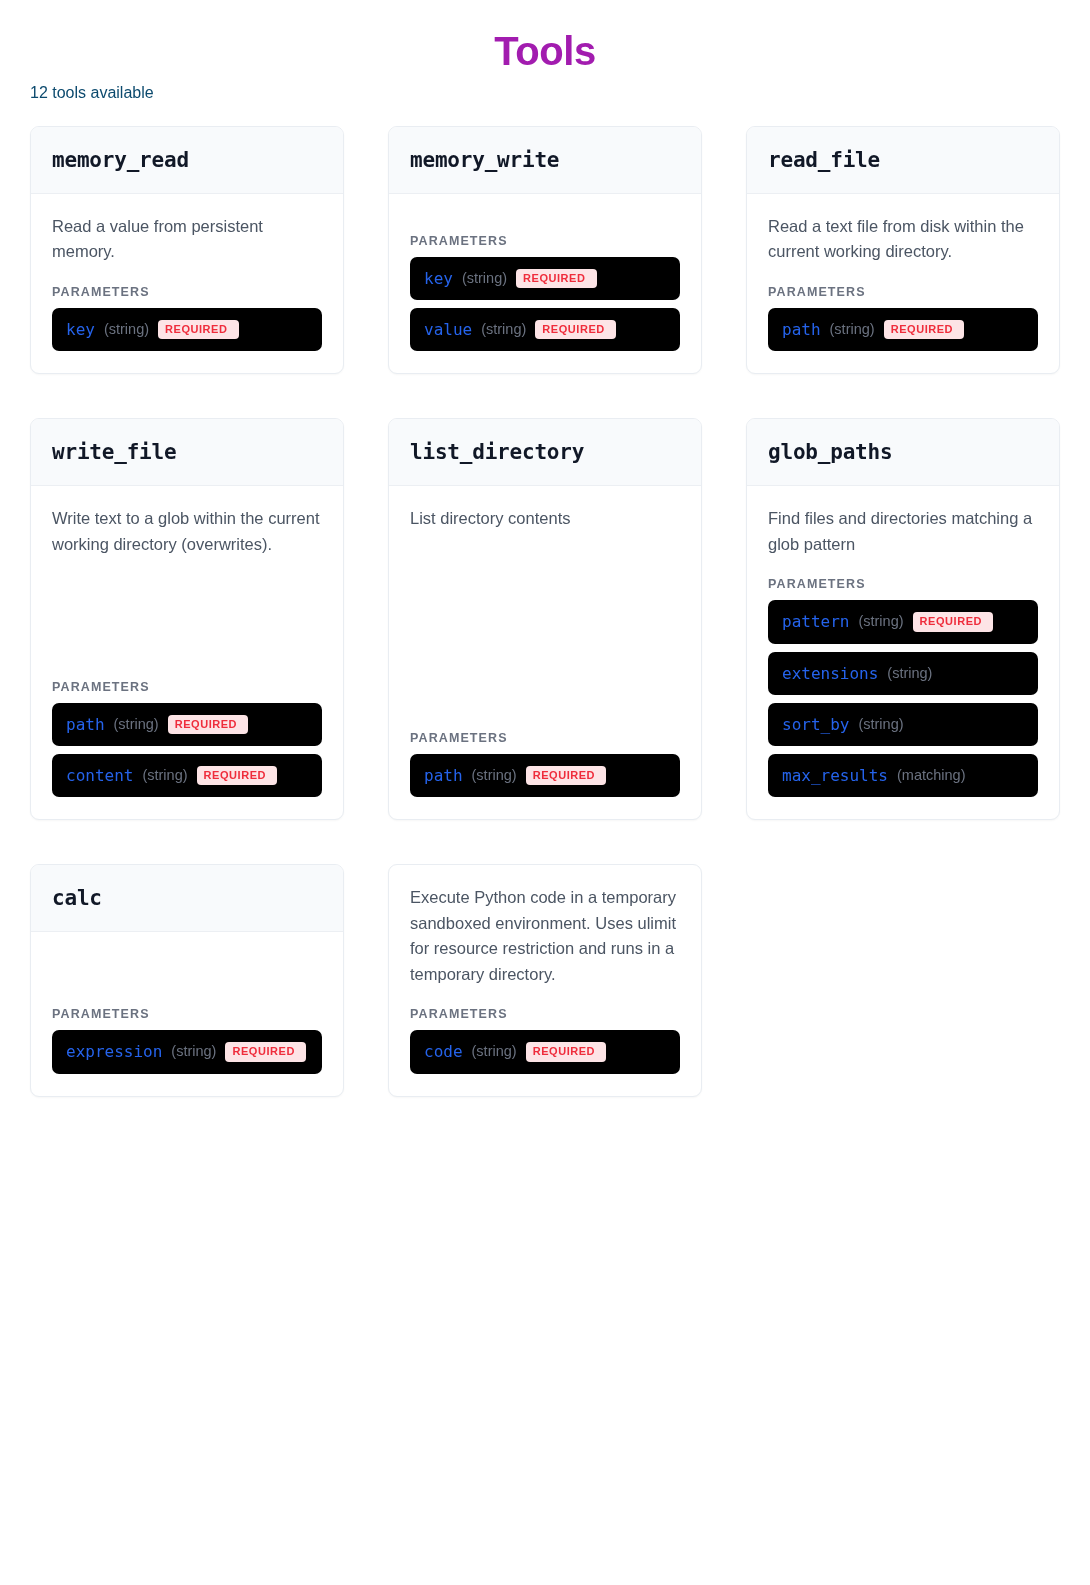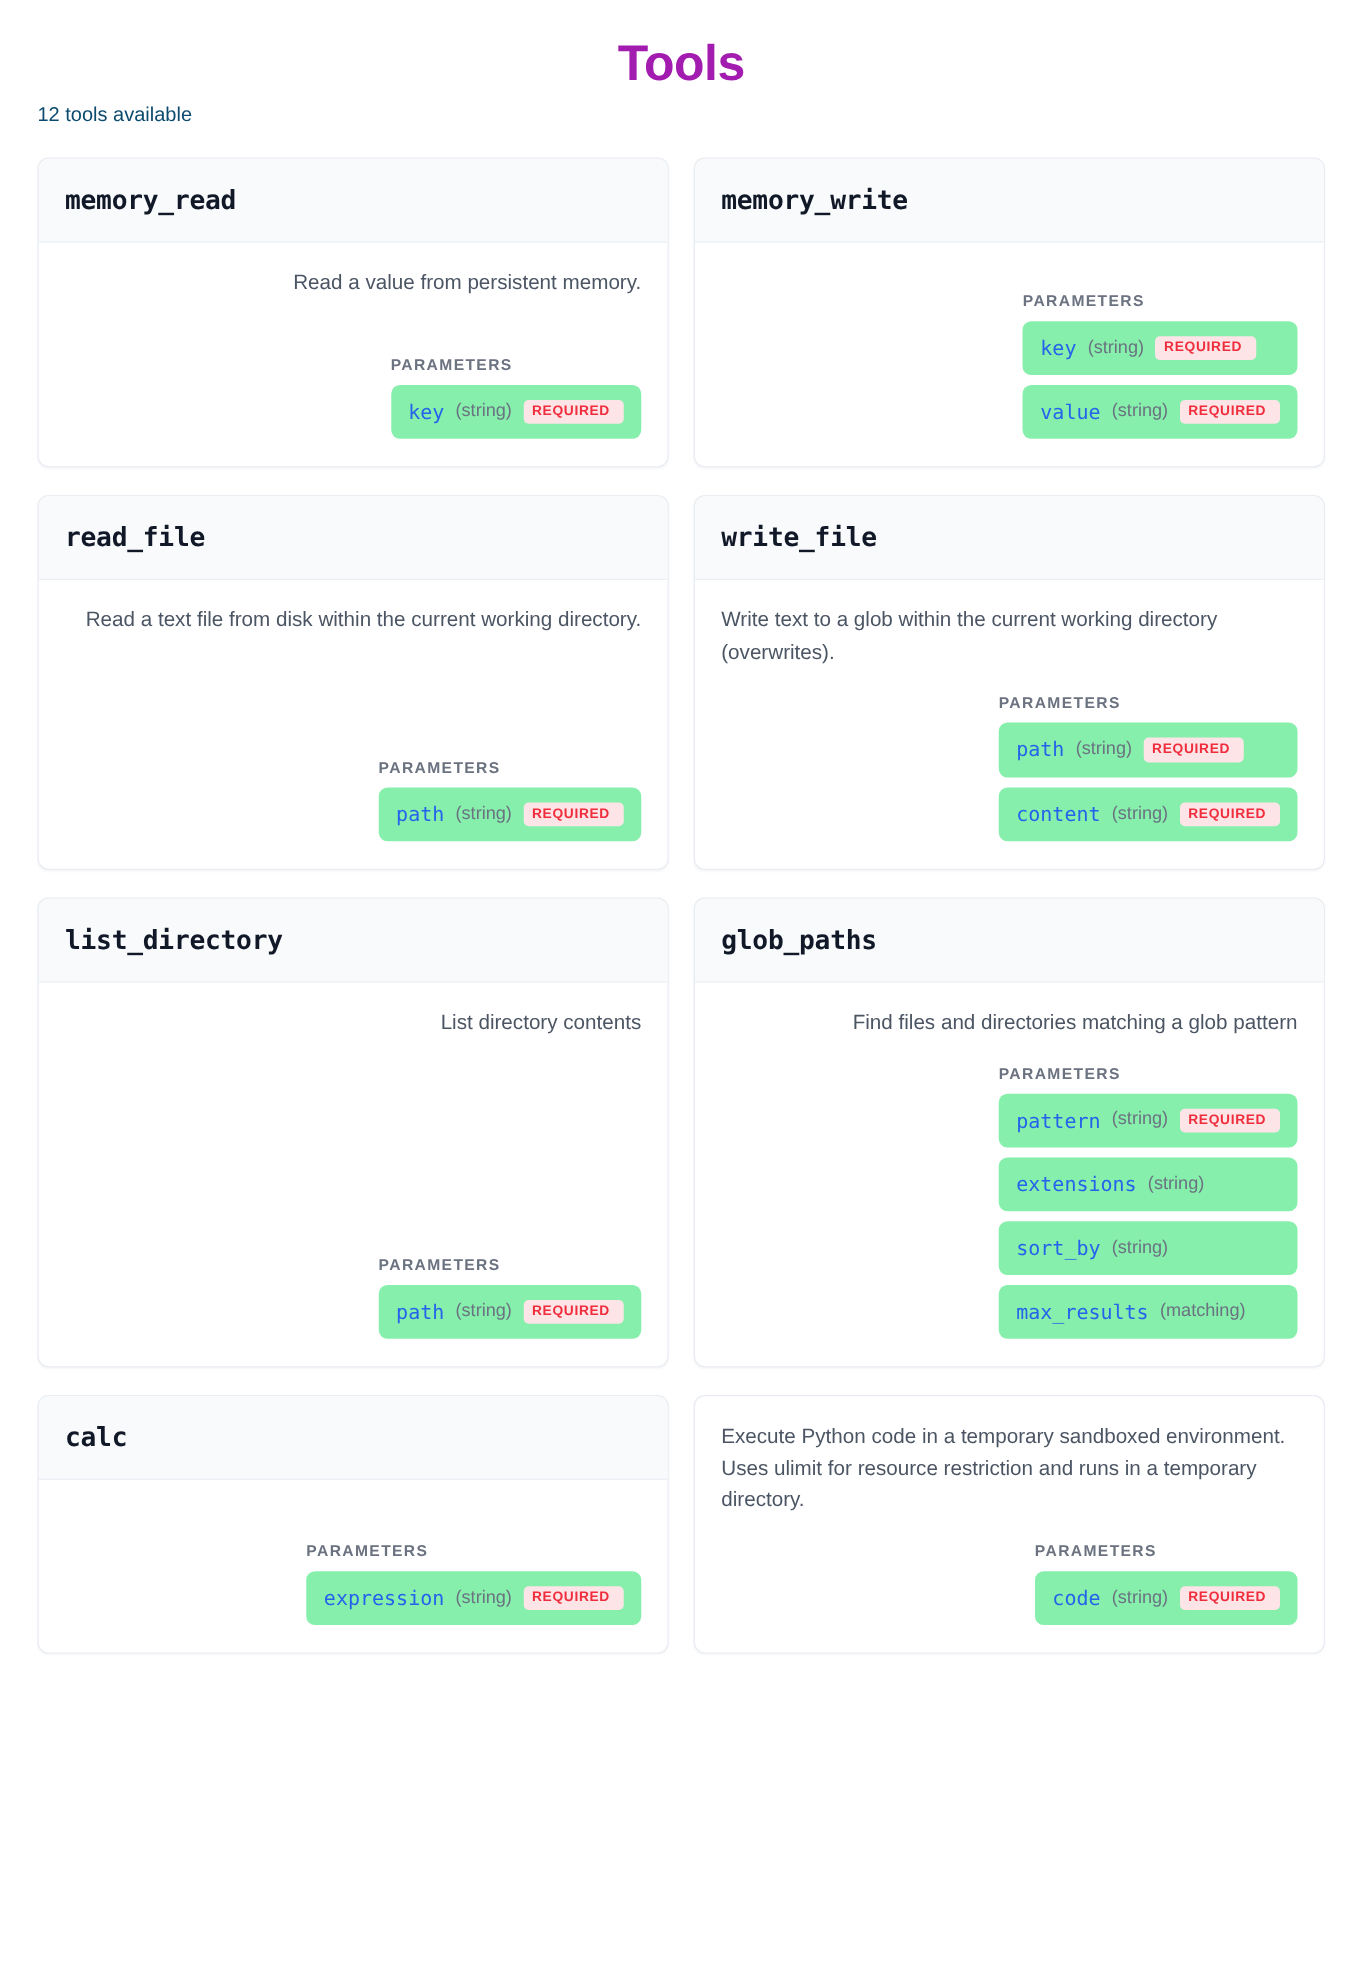--- a/index.html
+++ b/index.html
@@ -29,24 +29,25 @@
 
   .page-subtitle {
     font-size: 16px;
     color: #0c4a6e;
     margin-top: 9px;
     line-height: 1.3;
   }
 
   .tools-grid {
     display: grid;
-    grid-template-columns: 1fr 1fr;
+    grid-template-columns: 1fr 1fr 1fr;
     column-gap: 20px;
     row-gap: 22px;
     align-items: stretch;
+    gap: 44px;
   }
 
   .tool-card {
     background: #ffffff;
     border: 1px solid #e9edf2;
     border-radius: 9px;
     overflow: hidden;
     display: flex;
     flex-direction: column;
     box-shadow: 0 1px 2px rgba(15, 23, 42, 0.035);
@@ -65,41 +66,40 @@
     color: #111827;
     letter-spacing: -0.2px;
     line-height: 1.1;
   }
 
   .tool-card-body {
     padding: 20px 21px 22px 21px;
     display: flex;
     flex-direction: column;
     flex: 1 1 auto;
-    align-items: flex-end;
   }
 
   .tool-description {
     font-size: 16.5px;
     line-height: 1.55;
     color: #4b5563;
   }
 
   .params-block { margin-top: auto; padding-top: 20px; }
 
   .params-label {
     font-size: 12.5px;
     font-weight: bold;
     letter-spacing: 1.1px;
     color: #6b7280;
     margin-bottom: 9px;
   }
 
   .param-row {
-    background: #86efac;
+    background: #000000;
     border-radius: 7px;
     padding: 12px 14px;
     display: flex;
     align-items: center;
     gap: 9px;
     margin-bottom: 8px;
   }
   .param-row:last-child { margin-bottom: 0; }
 
   .param-name {

